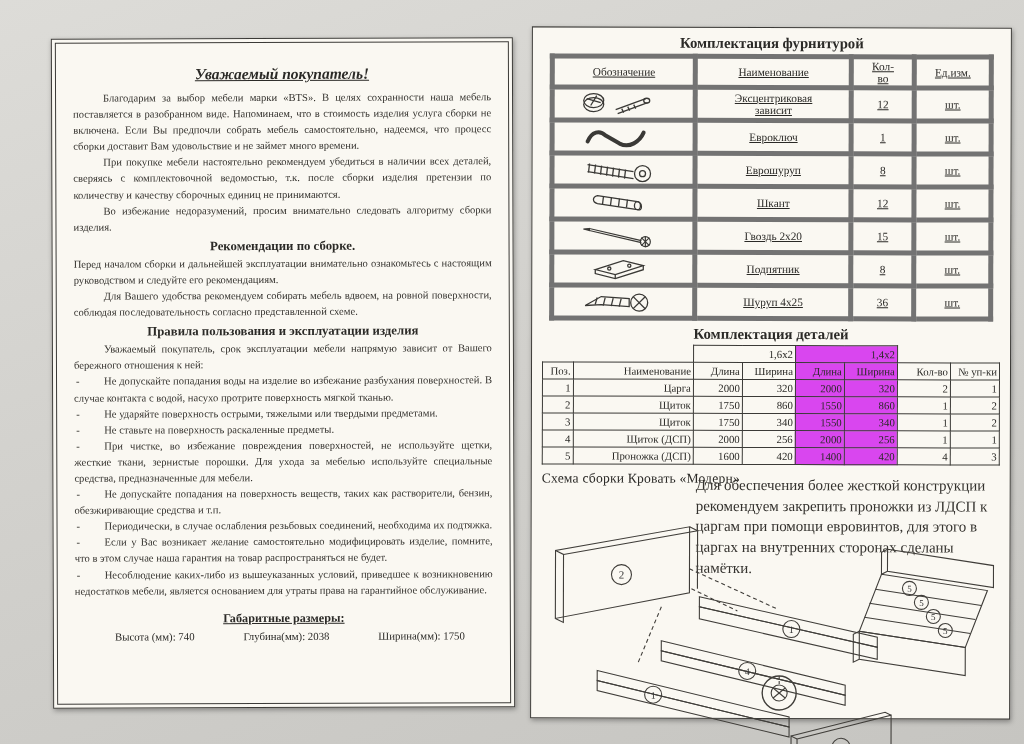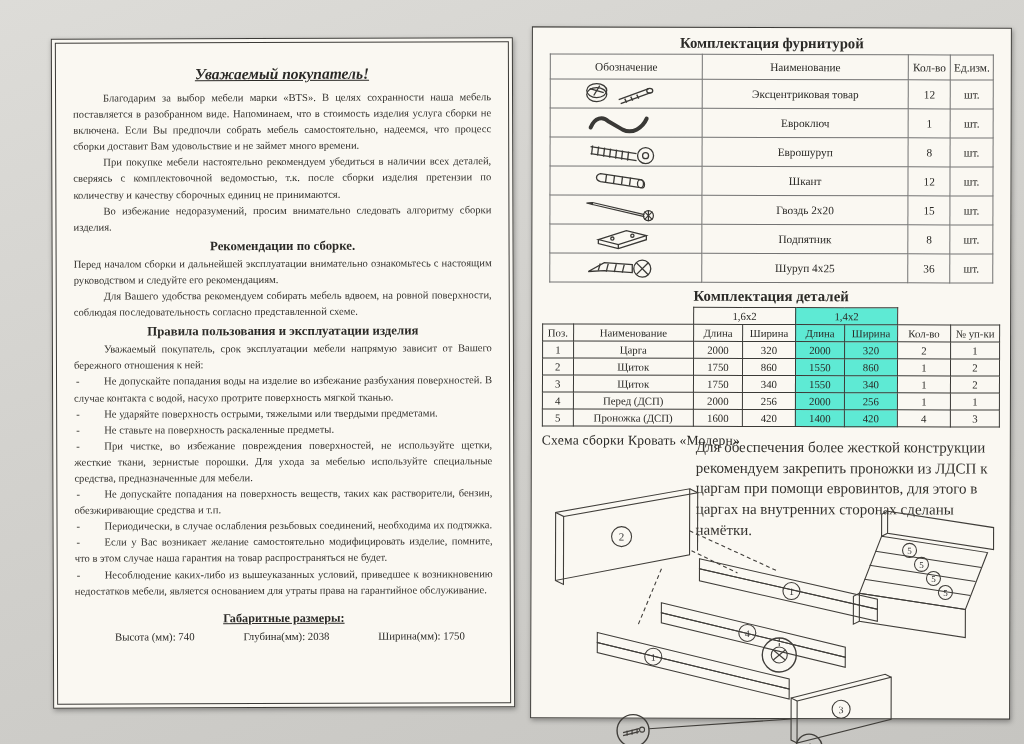--- a/index.html
+++ b/index.html
@@ -16,32 +16,32 @@
   .rule-item { position:relative; font-size:10.6px; line-height:1.52; text-align:justify; text-indent:30px; color:#34322e; }
   .rule-item::before { content:"-"; position:absolute; left:2px; top:0; text-indent:0; color:#55534e; }
   .dims-heading { text-align:center; font-weight:bold; text-decoration:underline; font-size:12.2px; margin:12px 0 4px; }
   .dims-row { display:flex; justify-content:space-between; padding:0 28px 0 40px; font-size:10.8px; }
 
   
   .page-right { left:531px; top:27px; width:480px; height:692px; border:1.5px solid #3b3a37; padding:7px 10px 6px 10px; transform:rotate(.15deg); }
   .tbl-title { text-align:center; font-weight:bold; font-size:14.8px; margin-bottom:2px; }
   table { border-collapse:collapse; margin:0 auto; }
   .hw { width:444px; font-size:11.3px; }
-  .hw th, .hw td { border:1px solid #737373; text-align:center; vertical-align:middle; padding:1px 3px; }
+  .hw th, .hw td { border:5px solid #737373; text-align:center; vertical-align:middle; padding:1px 18px;text-decoration:underline; }
   .hw th { font-weight:normal; height:25px; }
   .hw td { height:28px; }
   .hw .c-icon { width:152px; }
   .hw .c-name { width:206px; }
   .hw .c-qty { width:42px; }
   .hw .c-unit { width:42px; }
   .parts-wrap { margin-top:5px; }
   .parts { width:458px; font-size:10.8px; }
-  .parts th, .parts td { border:1px solid #3b3a37; text-align:center; padding:1px 2px; height:17px; font-weight:normal; }
+  .parts th, .parts td { border:1px solid #3b3a37; text-align:right; padding:1px 2px; height:17px; font-weight:normal; }
   .parts .open { border:none; background:transparent; }
-  .shade { background:#5eead4; }
+  .shade { background:#d946ef; }
   .parts .c-pos { width:30px; } .parts .c-nm { width:118px; }
   .parts .c-d1 { width:48px; } .parts .c-w1 { width:52px; }
   .parts .c-d2 { width:48px; } .parts .c-w2 { width:52px; }
   .parts .c-q { width:52px; } .parts .c-up { width:48px; }
 
   .schema-area { position:relative; margin-top:6px; height:378px; }
   .schema-title { font-size:13.6px; font-weight:normal; letter-spacing:.2px; }
   .schema-note { position:absolute; right:0; top:4px; width:304px; font-size:15px; line-height:1.38; text-align:left; color:#34322e; }
   .diagram-svg { position:absolute; left:0; top:18px; width:458px; height:330px; }
 
@@ -103,21 +103,21 @@
             <line x1="11" y1="8" x2="25" y2="12"></line>
                 <line x1="21" y1="5" x2="15" y2="15"></line>
             <line x1="40" y1="19" x2="70" y2="8"></line>
                 <line x1="42" y1="23" x2="72" y2="12"></line>
             <line x1="46" y1="18" x2="48" y2="22"></line>
                 <line x1="52" y1="16" x2="54" y2="20"></line>
                 <line x1="58" y1="14" x2="60" y2="18"></line>
             <ellipse cx="71" cy="10" rx="3" ry="2.4"></ellipse>
           </svg>
         </td>
-        <td>Эксцентриковая товар</td>
+        <td>Эксцентриковая зависит</td>
         <td>12</td>
         <td>шт.</td>
       </tr>
       <tr>
         <td>
           <svg class="icon-svg" width="96" height="26" viewBox="0 0 96 26" fill="none" stroke="#3a3936" stroke-width="4" stroke-linecap="round" stroke-linejoin="round">
             <path d="M12,18 C16,8 24,6 30,12 L44,20 C54,25 64,18 68,9"></path>
           </svg>
         </td>
         <td>Евроключ</td>
@@ -254,21 +254,21 @@
           <td>Щиток</td>
           <td>1750</td>
           <td>340</td>
           <td class="shade">1550</td>
           <td class="shade">340</td>
           <td>1</td>
           <td>2</td>
         </tr>
         <tr>
           <td>4</td>
-          <td>Перед (ДСП)</td>
+          <td>Щиток (ДСП)</td>
           <td>2000</td>
           <td>256</td>
           <td class="shade">2000</td>
           <td class="shade">256</td>
           <td>1</td>
           <td>1</td>
         </tr>
         <tr>
           <td>5</td>
           <td>Проножка (ДСП)</td>

